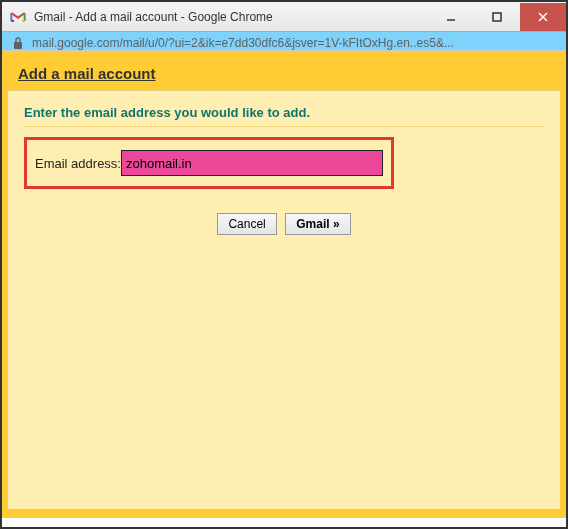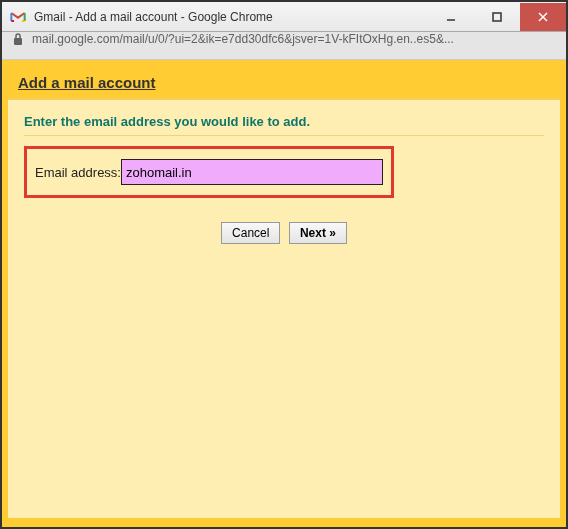--- a/index.html
+++ b/index.html
@@ -36,24 +36,24 @@
       font-size: 14px;
       color: #333;
       cursor: pointer;
     }
     .winbtn.close {
       background: #c8524c;
       color: #fff;
       width: 46px;
     }
     .addrbar {
-      height: 28px;
-      background: #e5e5e5;
+      height: 19px;
+      background: #7dd3fc;
       display: flex;
-      align-items: flex-start;
+      align-items: flex-end;
       padding: 0 10px;
       font-size: 12px;
       color: #616161;
       border-bottom: 1px solid #ccc;
     }
     .lock-icon {
       width: 12px;
       height: 14px;
       margin-right: 8px;
     }
@@ -97,21 +97,21 @@
       font-size: 13px;
       color: #222;
       white-space: nowrap;
     }
     .email-input {
       flex: 1;
       height: 22px;
       border: 1px solid #222;
       font-size: 13px;
       padding: 12px 4px;
-      background: #f0abfc;
+      background: #ec4899;
       font-family: Arial, sans-serif;
     }
     .button-row {
       text-align: center;
       margin-top: 24px;
     }
     .btn {
       font-size: 12px;
       padding: 3px 10px;
       background: linear-gradient(#f8f8f8, #e4e4e4);
@@ -164,16 +164,16 @@
   <div class="page-title">Add a mail account</div>
   <div class="panel">
     <div class="instruction">Enter the email address you would like to add.</div>
     <hr class="yellow-divider">
     <div class="field-row">
       <span class="field-label">Email address:</span>
       <input class="email-input" type="text" value="zohomail.in" style="">
     </div>
     <div class="button-row">
       <button class="btn">Cancel</button>
-      <button class="btn next">Next »</button>
+      <button class="btn next">Gmail »</button>
     </div>
   </div>
 </div>
 
 </body></html>

